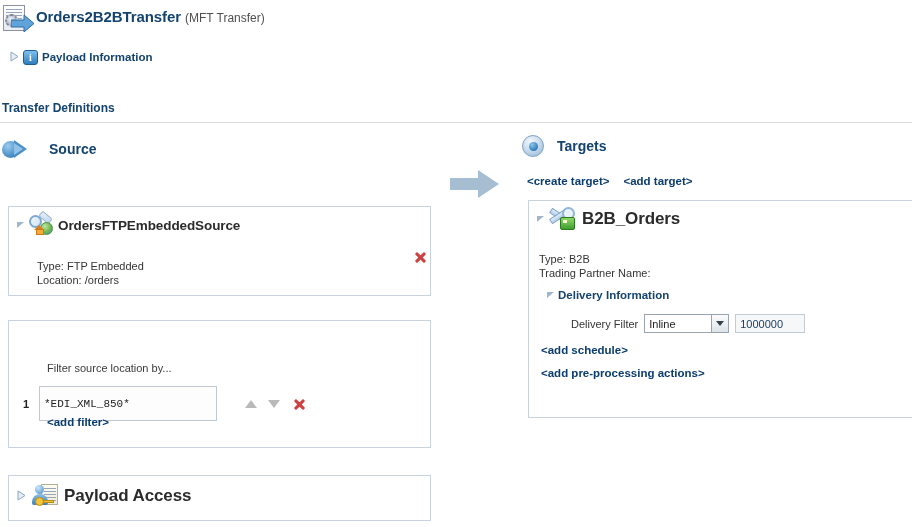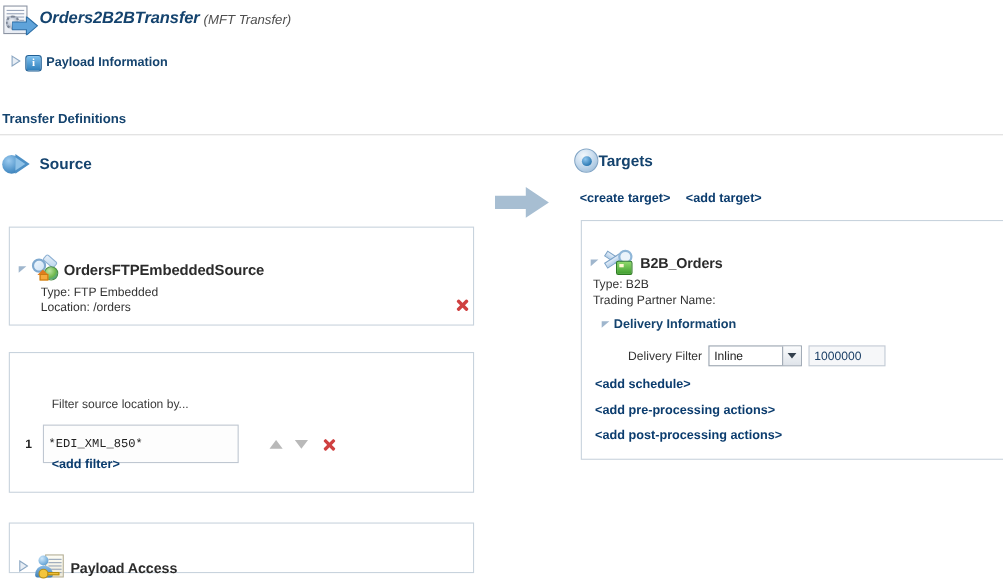--- a/index.html
+++ b/index.html
@@ -17,21 +17,21 @@
     color: #333333;
   }
 
   
   .abs { position: absolute; }
 
   
   #page-header {
     position: absolute;
     left: 0; top: 0;
-    width: 868px; height: 42px; font-style: italic;
+    width: 868px; height: 42px;
   }
   #transfer-title {
     position: absolute;
     left: 36px; top: 8px;
     font-size: 15px;
     font-weight: bold;
     color: #14436e;
     letter-spacing: -0.1px;
   }
   #transfer-subtitle {
@@ -81,21 +81,21 @@
     left: 0; top: 122px;
     width: 912px; height: 1px;
     background: #dcdcdc;
   }
 
   
   .section-heading {
     position: absolute;
     display: flex;
     align-items: center;
-    gap: 0;
+    gap: 13px;
   }
   .section-heading .title {
     font-size: 14px;
     font-weight: bold;
     color: #14436e;
   }
   #source-heading { left: 2px; top: 138px; }
   #targets-heading { left: 522px; top: 135px; }
 
   
@@ -147,29 +147,28 @@
     border: 1px solid #c8d3dd;
     box-sizing: border-box;
   }
   .panel-header {
     display: flex;
     align-items: center;
     gap: 4px;
     padding: 6px 6px 0 8px;
     height: 30px;
     box-sizing: border-box;
-    margin-top: 20px;
   }
   .panel-title {
     font-size: 13.5px;
     font-weight: bold;
     color: #2b2b2b;
     letter-spacing: -0.1px;
   }
-  .panel-title.small { font-size: 13px; }
+  .panel-title.small { font-size: 17px; }
 
   
   .ico { position: relative; display: inline-block; }
 
   
   .ico-ftp { width: 26px; height: 24px; }
   .ico-ftp .lens {
     position: absolute; left: 1px; top: 2px;
     width: 13px; height: 13px; border-radius: 50%;
     border: 2px solid #7fa9cf;
@@ -644,14 +643,13 @@
           <span class="caret"></span>
         </span>
     </span>
 
 
     <input class="numfield" style="width: 70px; margin-left: 6px;" value="1000000">
   </div>
 
   <a class="abs lnk" style="left:12px; top:143px;">&lt;add schedule&gt;</a>
   <a class="abs lnk" style="left:12px; top:166px;">&lt;add pre-processing actions&gt;</a>
-  <a class="abs lnk" style="left:12px; top:189px;">&lt;add post-processing actions&gt;</a>
 </div>
 
 </body></html>

